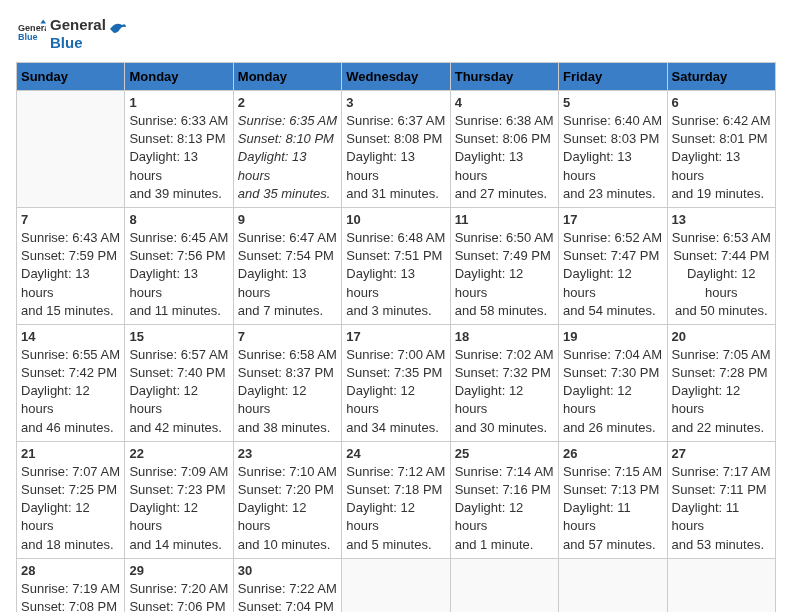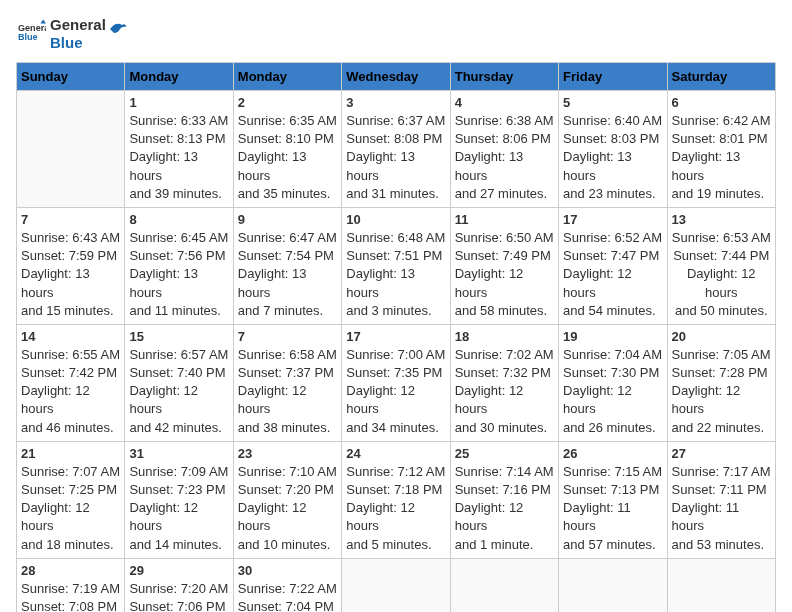--- a/index.html
+++ b/index.html
@@ -121,21 +121,21 @@
         <td class="empty"></td>
         <td>
           <span class="day-number">1</span>
           <div class="day-info" style="white-space: pre-line;">Sunrise: 6:33 AM
 Sunset: 8:13 PM
 Daylight: 13 hours
 and 39 minutes.</div>
         </td>
         <td>
           <span class="day-number">2</span>
-          <div class="day-info" style="white-space: pre-line;">Sunrise: 6:35 AM
+          <div class="day-info" style="white-space: pre-line; font-style: italic;">Sunrise: 6:35 AM
 Sunset: 8:10 PM
 Daylight: 13 hours
 and 35 minutes.</div>
         </td>
         <td>
           <span class="day-number">3</span>
           <div class="day-info" style="white-space: pre-line;">Sunrise: 6:37 AM
 Sunset: 8:08 PM
 Daylight: 13 hours
 and 31 minutes.</div>
@@ -224,21 +224,21 @@
         <td>
           <span class="day-number">15</span>
           <div class="day-info" style="white-space: pre-line;">Sunrise: 6:57 AM
 Sunset: 7:40 PM
 Daylight: 12 hours
 and 42 minutes.</div>
         </td>
         <td>
           <span class="day-number">7</span>
           <div class="day-info" style="white-space: pre-line;">Sunrise: 6:58 AM
-Sunset: 7:37 PM
+Sunset: 8:37 PM
 Daylight: 12 hours
 and 38 minutes.</div>
         </td>
         <td>
           <span class="day-number">17</span>
           <div class="day-info" style="white-space: pre-line;">Sunrise: 7:00 AM
 Sunset: 7:35 PM
 Daylight: 12 hours
 and 34 minutes.</div>
         </td>
@@ -266,21 +266,21 @@
       </tr>
       <tr>
         <td>
           <span class="day-number">21</span>
           <div class="day-info" style="white-space: pre-line;">Sunrise: 7:07 AM
 Sunset: 7:25 PM
 Daylight: 12 hours
 and 18 minutes.</div>
         </td>
         <td>
-          <span class="day-number">31</span>
+          <span class="day-number">22</span>
           <div class="day-info" style="white-space: pre-line;">Sunrise: 7:09 AM
 Sunset: 7:23 PM
 Daylight: 12 hours
 and 14 minutes.</div>
         </td>
         <td>
           <span class="day-number">23</span>
           <div class="day-info" style="white-space: pre-line;">Sunrise: 7:10 AM
 Sunset: 7:20 PM
 Daylight: 12 hours

